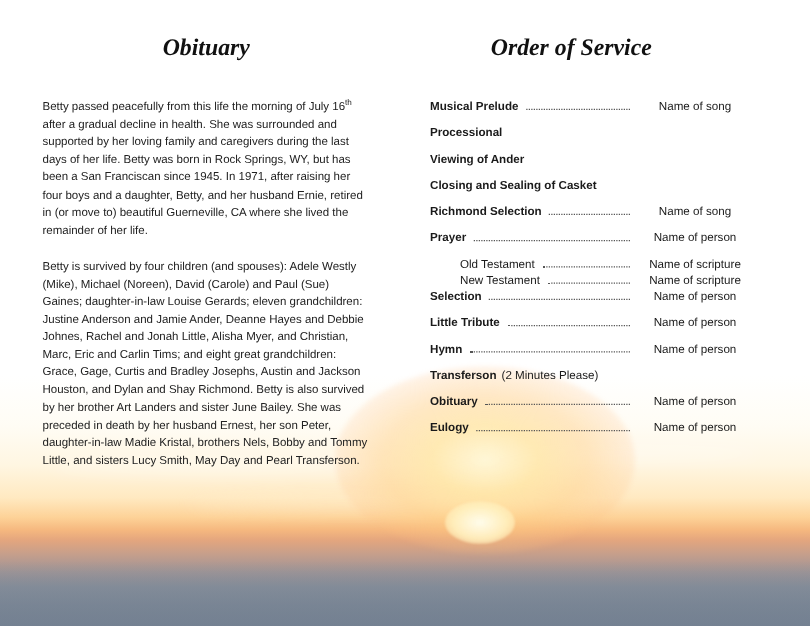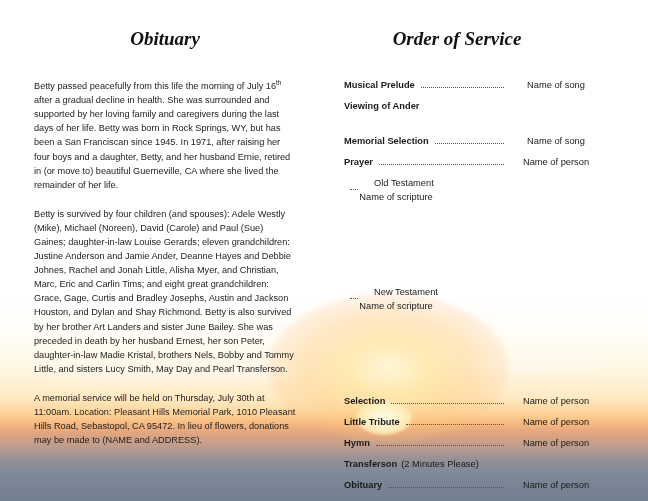--- a/index.html
+++ b/index.html
@@ -138,21 +138,21 @@
   .right-col .col-title { margin-bottom: 30px; }
 
   .svc-row {
     display: flex;
     align-items: baseline;
     margin-bottom: 11px;
     font-size: 9.3px;
     color: #1a1a1a;
     margin-left: 32px;
   }
-  .svc-row.tight { margin-bottom: 3px; flex-direction: column; }
+  .svc-row.tight { margin-bottom: 3px; }
   .svc-label {
     font-weight: bold;
     white-space: nowrap;
   }
   .svc-label.indent-1 {
     font-weight: normal;
     padding-left: 24px;
   }
   .svc-note {
     font-weight: normal;
@@ -193,44 +193,47 @@
 
     <div class="left-col">
       <div class="col-title">Obituary</div>
 
       <p class="obit-para">
         <span>Betty passed peacefully from this life the morning of July 16<sup>th</sup> after a gradual decline in health.  She was surrounded and supported by her loving family and caregivers during the last days of her life.  Betty was born in Rock Springs, WY, but has been a San Franciscan since 1945.  In 1971, after raising her four boys and a daughter, Betty, and her husband Ernie, retired in (or move to) beautiful Guerneville, CA where she lived the remainder of her life.</span>
       </p>
       <p class="obit-para">
         <span>Betty is survived by four children (and spouses): Adele Westly (Mike), Michael (Noreen), David (Carole) and Paul (Sue) Gaines;  daughter-in-law Louise Gerards;  eleven grandchildren: Justine Anderson and Jamie Ander, Deanne Hayes and Debbie Johnes, Rachel and Jonah Little, Alisha Myer, and Christian, Marc, Eric and Carlin Tims;  and eight great grandchildren: Grace, Gage, Curtis and Bradley Josephs, Austin and Jackson Houston, and Dylan and Shay Richmond.  Betty is also survived by her brother Art Landers and sister June Bailey.  She was preceded in death by her husband Ernest, her son Peter, daughter-in-law Madie Kristal, brothers Nels, Bobby and Tommy Little, and sisters Lucy Smith, May Day and Pearl Transferson.</span>
       </p>
-      <p class="obit-para">
-        <span>A memorial service will be held on Thursday, July 30th at 11:00am.  Location:  Pleasant Hills Memorial Park, 1010 Pleasant Hills Road, Sebastopol, CA 95472.  In lieu of flowers, donations may be made to (NAME and ADDRESS).</span>
-      </p>
     </div>
 
     <div class="right-col">
       <div class="col-title">Order of Service</div>
       <div id="service-list">
           <div class="svc-row">
             <span class="svc-label">Musical Prelude</span>
             <span class="svc-dots"></span>
             <span class="svc-value">Name of song</span>
           </div>
           <div class="svc-row">
+            <span class="svc-label">Processional</span>
+            <span class="svc-dots none"></span>
+            <span class="svc-value empty"></span>
+          </div>
+          <div class="svc-row">
             <span class="svc-label">Viewing of Ander</span>
             <span class="svc-dots none"></span>
             <span class="svc-value empty"></span>
           </div>
           <div class="svc-row">
-            <span class="svc-dots none"></span>
-            <span class="svc-value empty"></span>
-          </div>
-          <div class="svc-row">
-            <span class="svc-label">Memorial Selection</span>
+            <span class="svc-label">Closing and Sealing of Casket</span>
+            <span class="svc-dots none"></span>
+            <span class="svc-value empty"></span>
+          </div>
+          <div class="svc-row">
+            <span class="svc-label">Richmond Selection</span>
             <span class="svc-dots"></span>
             <span class="svc-value">Name of song</span>
           </div>
           <div class="svc-row">
             <span class="svc-label">Prayer</span>
             <span class="svc-dots"></span>
             <span class="svc-value">Name of person</span>
           </div>
           <div class="svc-row tight">
             <span class="svc-label indent-1">Old Testament</span>

